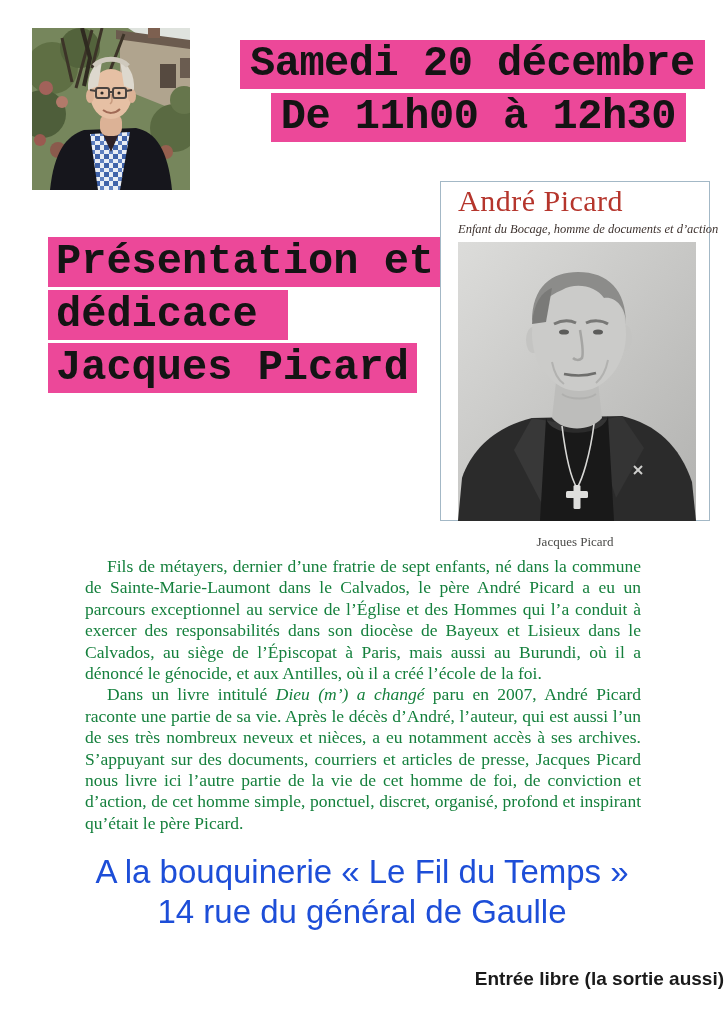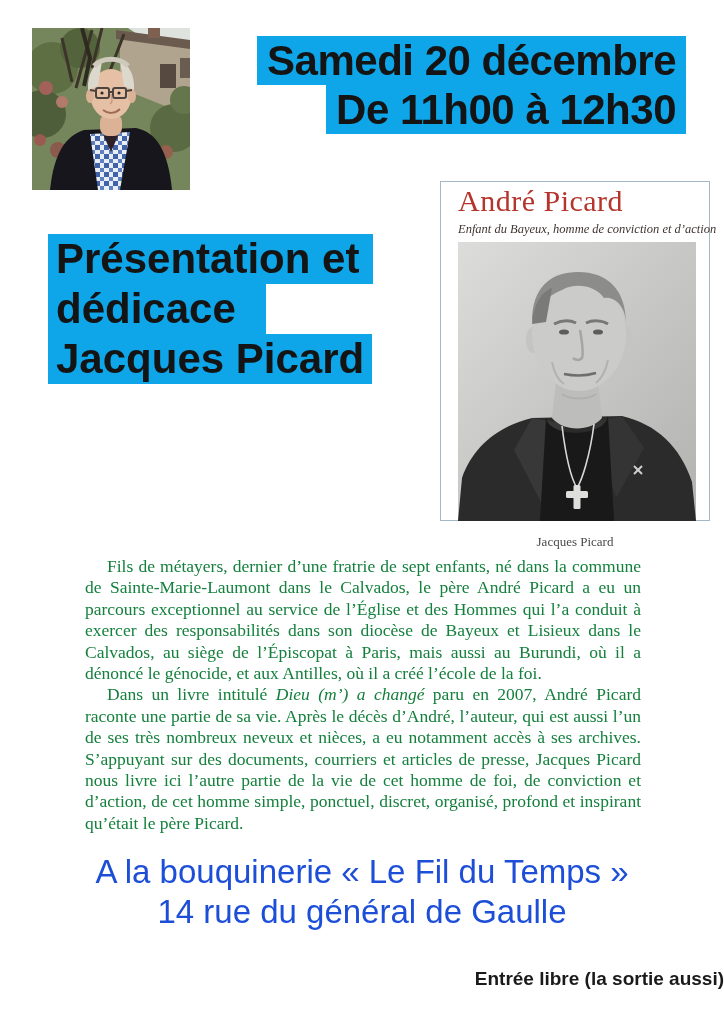--- a/index.html
+++ b/index.html
@@ -17,23 +17,24 @@
   
   .author-photo {
     position: absolute;
     left: 32px; top: 28px;
     width: 158px; height: 162px;
     overflow: hidden;
   }
 
   
   .hl {
-    background: #0ea5e9;
+    background: #ec4899;
     display: inline-block;
     padding: 0 10px;
+    font-family: Liberation Mono, monospace;
   }
 
   
   .date-banner {
     position: absolute;
     left: 240px; top: 36px;
     width: 446px;
     text-align: right;
     font-weight: bold;
     font-size: 42px;
@@ -191,21 +192,21 @@
   </div>
 
   <div class="headline">
     <div class="headline-line"><span class="hl">Présentation et</span></div>
     <div class="headline-line"><span class="hl">dédicace</span></div>
     <div class="headline-line"><span class="hl">Jacques Picard</span></div>
   </div>
 
   <div class="book-cover">
     <div class="cover-title">André Picard</div>
-    <div class="cover-subtitle">Enfant du Bayeux, homme de conviction et d’action</div>
+    <div class="cover-subtitle">Enfant du Bocage, homme de documents et d’action</div>
     <div class="cover-photo">
       <svg viewBox="0 0 238 279" width="238" height="279">
         <defs>
           <linearGradient id="cbg" x1="0" y1="0" x2="1" y2="1">
             <stop offset="0" stop-color="#dcdcda"></stop>
             <stop offset="1" stop-color="#b2b2b0"></stop>
           </linearGradient>
         </defs>
         <rect width="238" height="279" fill="url(#cbg)"></rect>
         <path d="M0,279 L4,236 C14,206 40,184 74,176 L164,174 C198,182 222,204 234,240 L238,279 Z" fill="#2b2b2b"></path>

